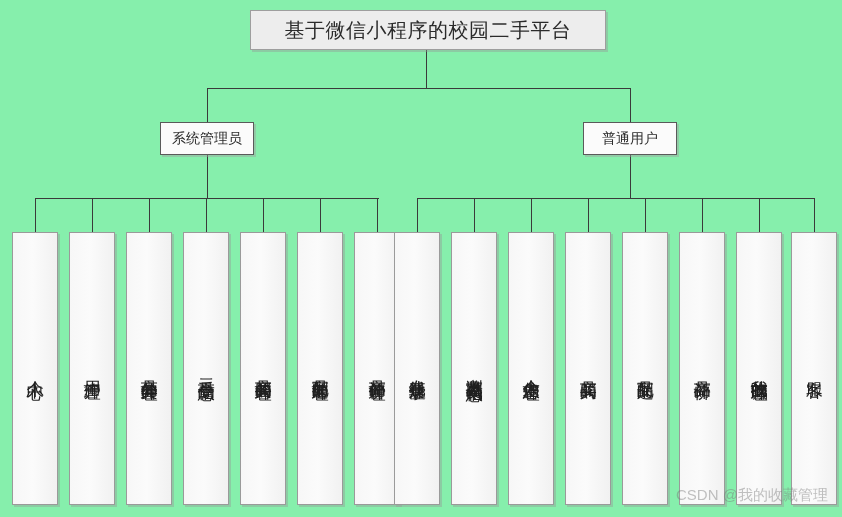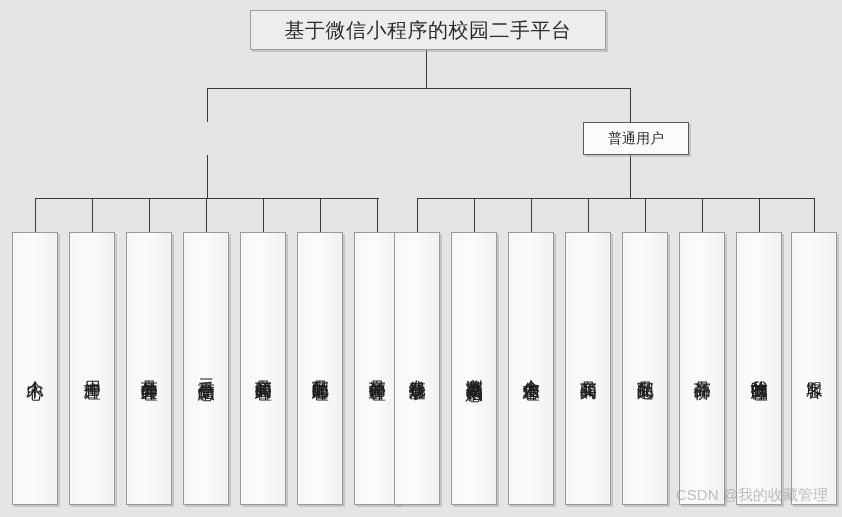--- a/index.html
+++ b/index.html
@@ -8,21 +8,21 @@
     padding: 0;
     background: #ffffff;
   }
   body {
     font-family: "Liberation Serif", "DejaVu Serif", serif;
   }
   #canvas {
     position: relative;
     width: 842px;
     height: 517px;
-    background: #e5e5e5;
+    background: #86efac;
     overflow: hidden;
   }
 
   
   .line {
     position: absolute;
     background: #3a3a3a;
   }
   .line.v { width: 1px; }
   .line.h { height: 1px; }
@@ -128,22 +128,25 @@
   <div class="line v" style="left:588px; top:198px; height:34px;"></div>
   <div class="line v" style="left:645px; top:198px; height:34px;"></div>
   <div class="line v" style="left:702px; top:198px; height:34px;"></div>
   <div class="line v" style="left:759px; top:198px; height:34px;"></div>
   <div class="line v" style="left:814px; top:198px; height:34px;"></div>
 
   <div class="node root" style="left:250px; top:10px; width:356px; height:40px;">
     <span class="label">基于微信小程序的校园二手平台</span>
   </div>
 
+  <div class="node role" style="left:160px; top:122px; width:94px; height:33px;">
+    <span class="label">系统管理员</span>
+  </div>
 
-  <div class="node role" style="left:583px; top:122px; width:106px; height:33px;">
+  <div class="node role" style="left:583px; top:122px; width:94px; height:33px;">
     <span class="label">普通用户</span>
   </div>
 
   <div class="node leaf" style="left:12px; top:232px; width:46px; height:273px;">
     <span class="label">个人中心</span>
   </div>
   <div class="node leaf" style="left:69px; top:232px; width:46px; height:273px;">
     <span class="label">用户管理</span>
   </div>
   <div class="node leaf" style="left:126px; top:232px; width:46px; height:273px;">

